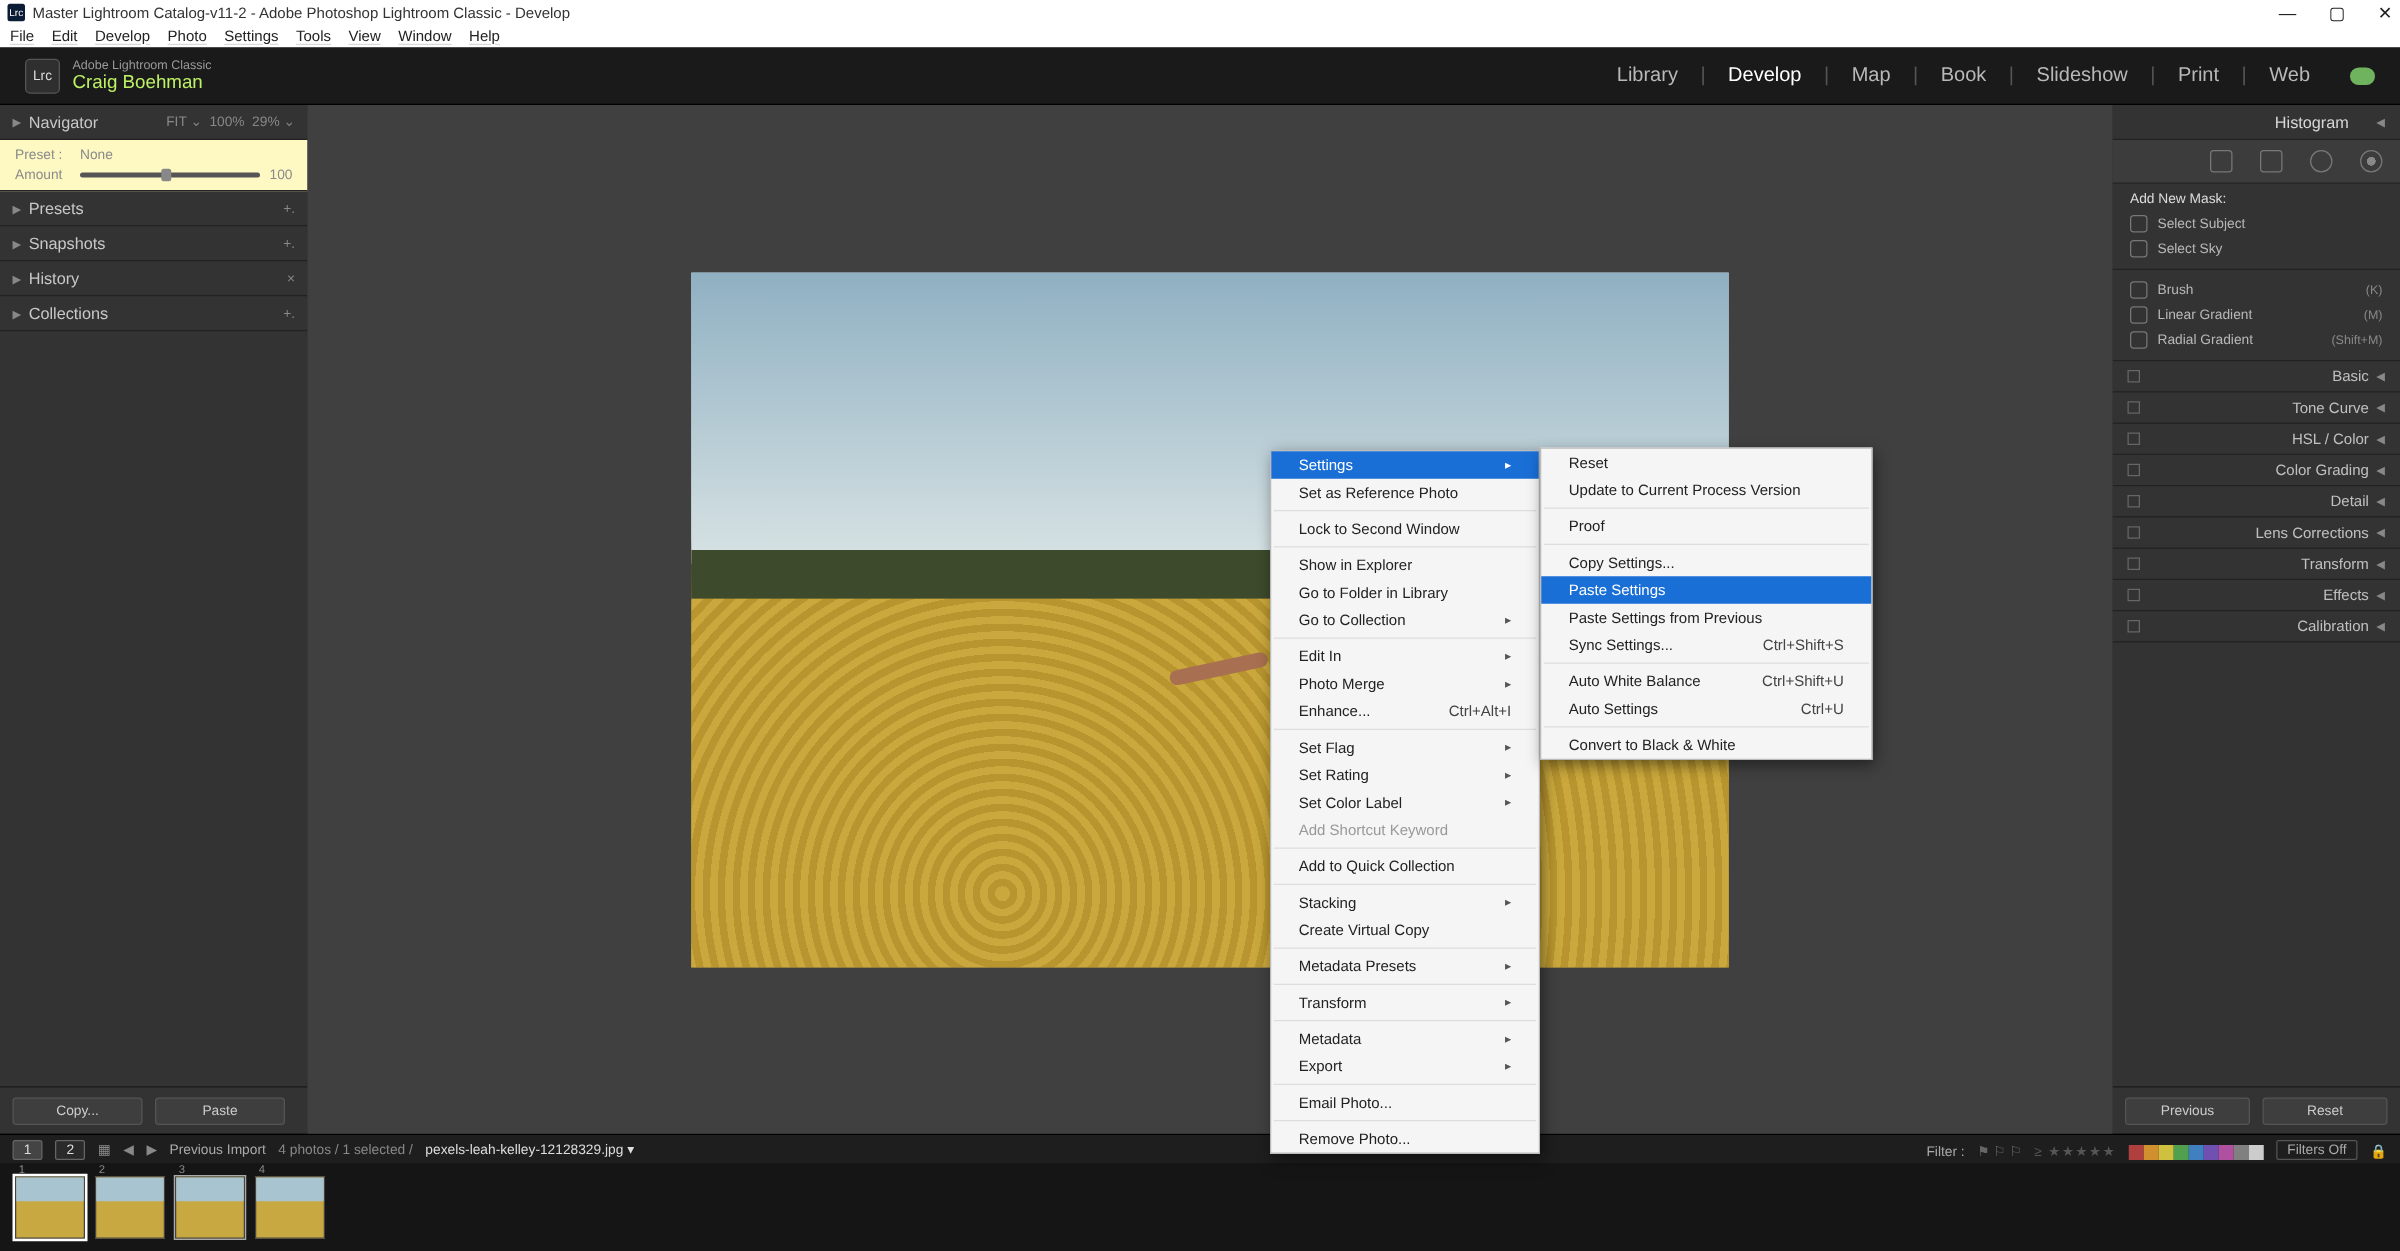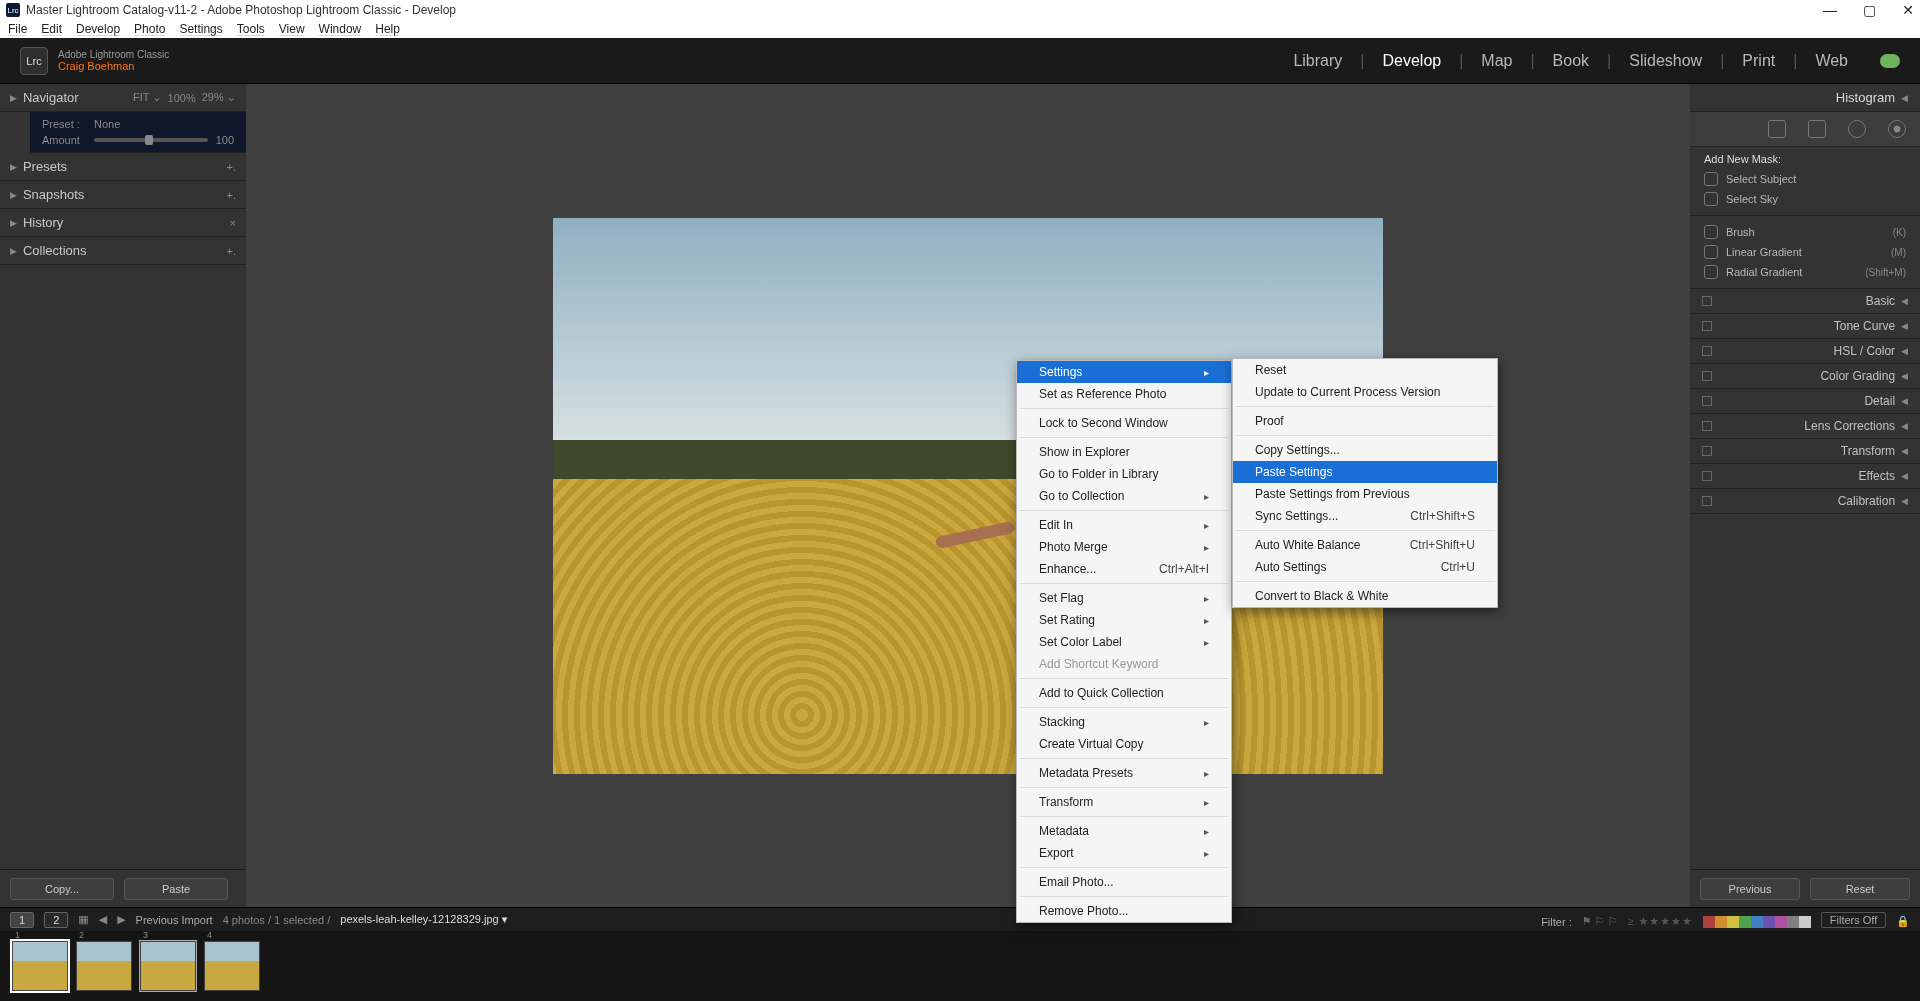--- a/index.html
+++ b/index.html
@@ -16,45 +16,45 @@
 .menubar span { text-decoration: underline; text-decoration-color: rgba(0,0,0,0.15); text-underline-offset: 2px; }
 
 
 .app { background:#000; height: calc(1001px - 38px); display:flex; flex-direction:column; }
 
 
 .identity { height:46px; background:#1a1a1a; border-bottom:1px solid #000; display:flex; align-items:center; padding:0 20px; }
 .identity .logo { width:28px; height:28px; background:#2f2f2f; border-radius:4px; display:flex; align-items:center; justify-content:center; font-size:11px; color:#ddd; margin-right:10px; border:1px solid #555;}
 .identity .id-text { display:flex; flex-direction:column; line-height:1.1; }
 .identity .id-text .prod { font-size:10px; color:#9a9a9a; }
-.identity .id-text .user { font-size:11px; color:#f97316; }
+.identity .id-text .user { font-size:15px; color:#bef264; }
 .modules { margin-left:auto; display:flex; align-items:center; gap:18px; font-size:16px; color:#b8b8b8;}
 .modules .sep { color:#555; }
 .modules .active { color:#fff; font-weight:500; }
 .cloud { width:20px; height:14px; background:#6fb35f; border-radius:8px; margin-left:14px; position:relative; }
 
 
 .workarea { flex:1; display:flex; background:#2a2a2a; min-height:0;}
 .left-panel, .right-panel { width:246px; background:#333333; display:flex; flex-direction:column; }
 .right-panel { width:230px; }
 .center { flex:1; background:#404040; display:flex; flex-direction:column; position:relative; }
 
 
 .panel-sec { border-bottom:1px solid #222; padding:6px 10px; display:flex; align-items:center; color:#c8c8c8; font-size:13px;}
 .panel-sec .tri { margin-right:6px; color:#888; font-size:9px;}
 .panel-sec .tail { margin-left:auto; color:#888; display:flex; gap:6px; align-items:center; font-size:11px;}
 .nav-row { background:#333; }
-.nav-sub { background:#0f172a; padding:6px 12px; color:#8a8a8a; font-size:11px; border-bottom:1px solid #222;margin-left:30px;}
+.nav-sub { background:#fef9c3; padding:6px 12px; color:#8a8a8a; font-size:11px; border-bottom:1px solid #222;}
 .nav-sub .row { display:flex; align-items:center; gap:8px; }
 .nav-sub .row .label { width:44px; }
 .nav-sub .slider { flex:1; height:4px; background:#555; border-radius:2px; position:relative;}
 .nav-sub .slider::after { content:""; position:absolute; left:45%; top:-3px; width:8px; height:10px; background:#888; border-radius:2px;}
 
 
-.rp-head { padding:6px 12px; font-size:13px; color:#d8d8d8; display:flex; align-items:center; border-bottom:1px solid #222;}
+.rp-head { padding:6px 12px; font-size:13px; color:#d8d8d8; display:flex; align-items:center; border-bottom:1px solid #222;gap:16px;}
 .rp-head .tri-r { color:#888; font-size:9px; margin-left:6px;}
 .rp-icons { background:#3c3c3c; padding:8px 14px; display:flex; gap:22px; align-items:center; justify-content:flex-end; border-bottom:1px solid #222;}
 .rp-icons .ic { width:18px; height:18px; border:1px solid #777; border-radius:3px; }
 .rp-icons .ic.circle { border-radius:50%; }
 .rp-mask { padding:6px 14px; font-size:11px; color:#b8b8b8; border-bottom:1px solid #222;}
 .rp-mask .item { display:flex; align-items:center; gap:8px; padding:3px 0;}
 .rp-mask .item .ic { width:14px; height:14px; border:1px solid #777; border-radius:3px;}
 .rp-mask .item .short { margin-left:auto; color:#888; font-size:10px;}
 .rp-row { padding:5px 12px; display:flex; align-items:center; font-size:12px; color:#c0c0c0; border-bottom:1px solid #222; justify-content:flex-end; gap:6px;}
 .rp-row .sq { width:10px; height:10px; border:1px solid #666; margin-right:auto;}

